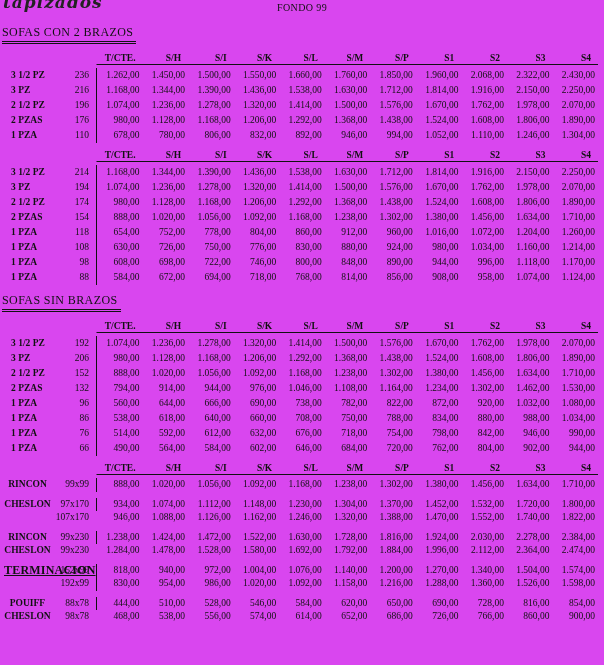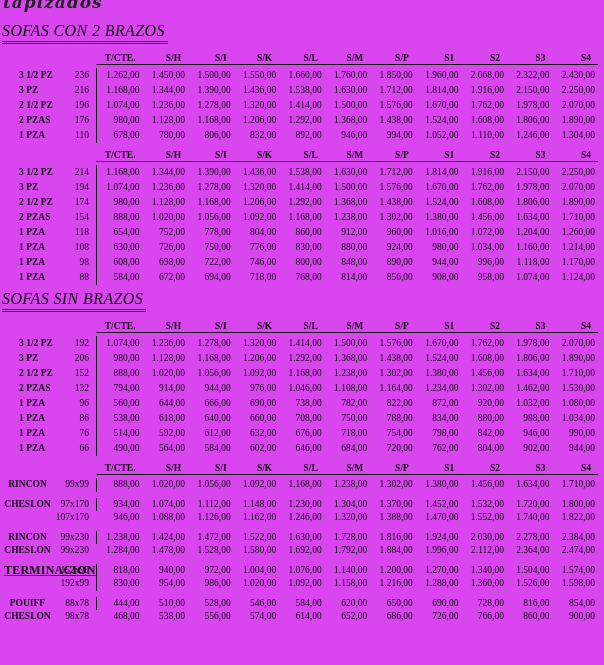--- a/index.html
+++ b/index.html
@@ -22,29 +22,28 @@
   .doc-title{
     position:absolute;top:2px;left:0;right:0;
     text-align:center;font-size:10px;letter-spacing:0.4px;
   }
   
   .sections{padding-top:17px;}
   .section{margin-top:5px;}
   .heading-line{margin:0 0 7px 2px;}
   .section-heading{
     display:inline-block;
-    font-size:16px;letter-spacing:0.4px;
+    font-size:12px;letter-spacing:0.4px;
     border-bottom:3px double #111;
     padding:0 3px 1px 0;
     white-space:nowrap;
-    font-style:italic;
   }
   .row{display:flex;align-items:stretch;height:15px;line-height:15px;font-size:9.5px;}
   .header-row{height:14px;line-height:14px;margin-bottom:3px;}
-  .label-col{width:52px;padding-left:19px;font-weight:bold;white-space:nowrap;box-sizing:border-box;}
+  .label-col{width:52px;padding-left:11px;font-weight:bold;white-space:nowrap;box-sizing:border-box;}
   .label-col.right{text-align:center;padding-left:4px;padding-right:1px;}
   .label-col.small{font-size:12px;letter-spacing:0.2px;line-height:inherit;text-decoration:underline;}
   .measure-col{width:44px;text-align:right;padding-right:7px;white-space:nowrap;box-sizing:border-box;}
   .num-cols{
     flex:1;display:flex;
     border-left:1.6px solid transparent;
     margin-right:6px;
   }
   .num-cols.bar{border-left-color:#111;}
   .header-row .num-cols{border-bottom:1px solid #111;}
@@ -53,20 +52,21 @@
   
   .section-pieces .row{height:13.5px;line-height:13.5px;}
   .section-pieces .row.gap{margin-top:6px;}
   .section-pieces .header-row{height:14px;line-height:14px;}
 </style>
 </head>
 <body>
 
 <div class="page">
   <div class="logo">tapizados</div>
+  <div class="doc-title">FONDO 99</div>
   <div class="sections">
       <div class="section">
         <div class="heading-line"><span class="section-heading">SOFAS CON 2 BRAZOS</span></div>
         <div class="row header-row">
           <div class="label-col"></div>
           <div class="measure-col"></div>
           <div class="num-cols">
             <div class="cell">T/CTE.</div>
             <div class="cell">S/H</div>
             <div class="cell">S/I</div>

